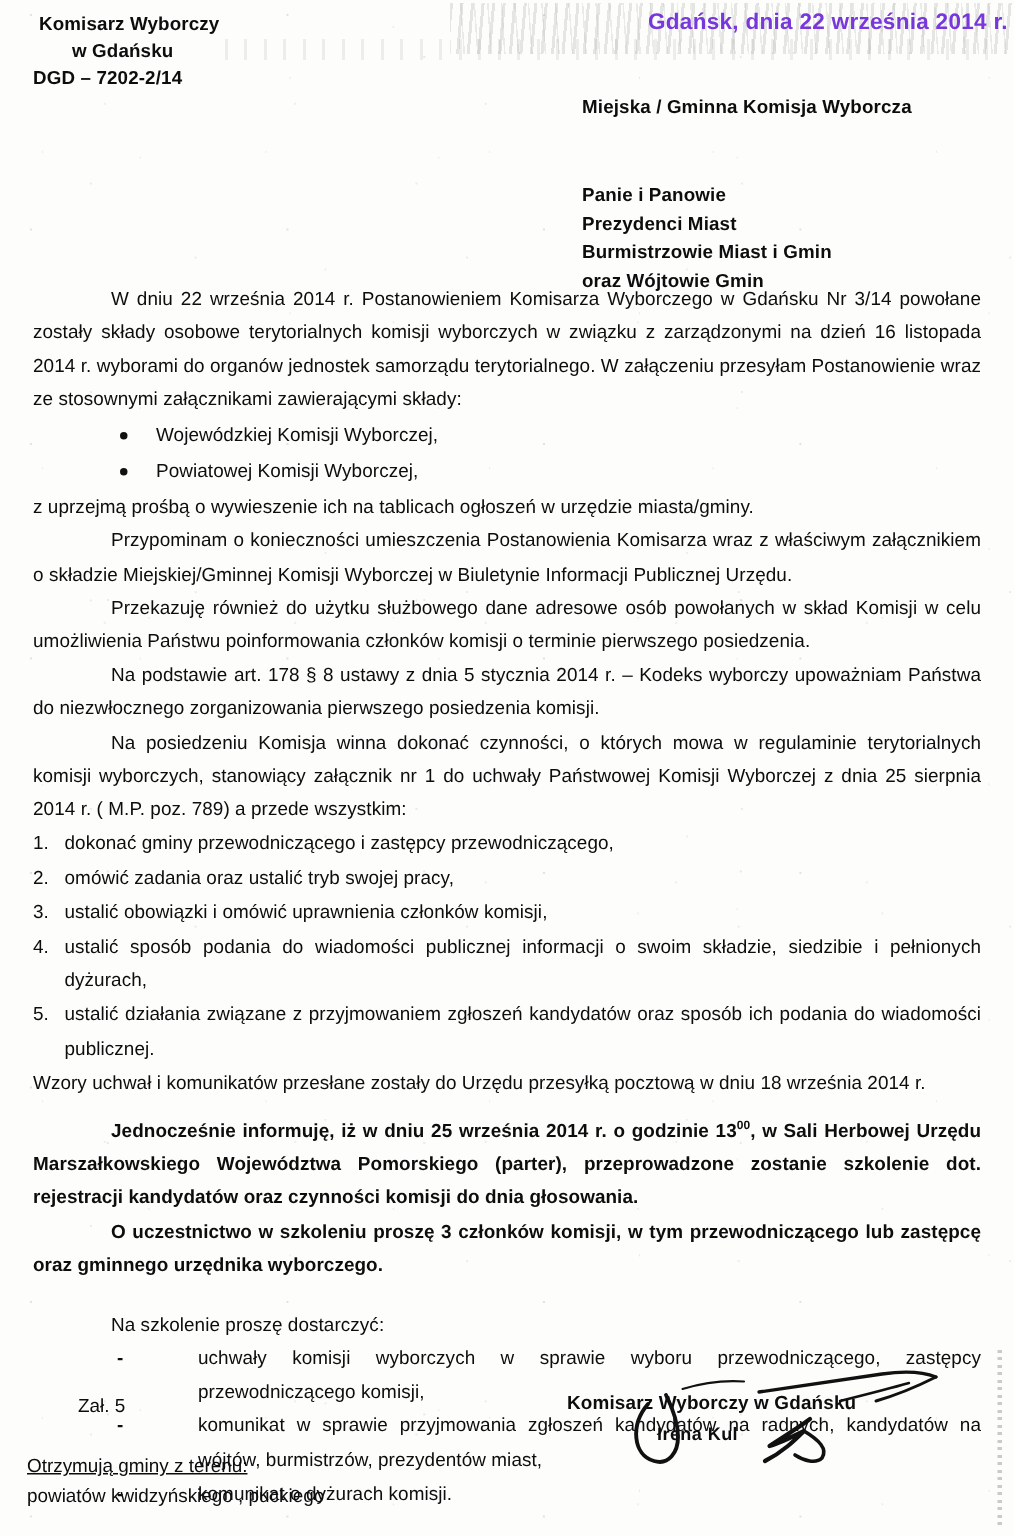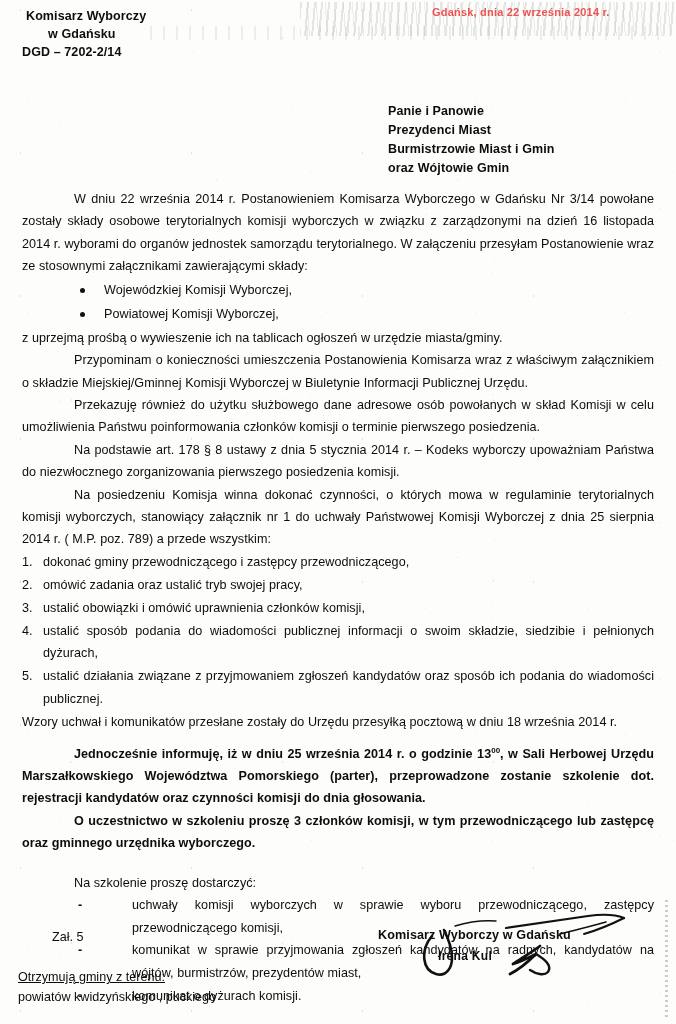--- a/index.html
+++ b/index.html
@@ -86,23 +86,23 @@
     line-height: 1.42;
     letter-spacing: .1px;
   }
   .hdr-left .l1 { padding-left: 4px; }
   .hdr-left .l2 { padding-left: 26px; }
   .hdr-left .l3 { padding-left: 0px; }
 
   .hdr-date {
     position: absolute;
     left: 432px; top: 6px;
-    font-size: 11px;
-    font-weight: bold;
-    color: #ef4444;
+    font-size: 15px;
+    font-weight: bold;
+    color: #6d28d9;
     letter-spacing: .2px;
     opacity: .92;
   }
 
   .addr-block {
     position: absolute;
     left: 388px; top: 62px;
     font-size: 12.5px;
     font-weight: bold;
     line-height: 1.5;
@@ -241,20 +241,21 @@
 
     <div class="hdr-left">
       <div class="l1">Komisarz Wyborczy</div>
       <div class="l2">w Gdańsku</div>
       <div class="l3">DGD – 7202-2/14</div>
     </div>
 
     <div class="hdr-date">Gdańsk, dnia 22 września 2014 r.</div>
 
     <div class="addr-block">
+      <div>Miejska / Gminna Komisja Wyborcza</div>
       <div class="who">
         <div>Panie i Panowie</div>
         <div>Prezydenci Miast</div>
         <div>Burmistrzowie Miast i Gmin</div>
         <div>oraz Wójtowie Gmin</div>
       </div>
     </div>
 
     <div class="body">
 

